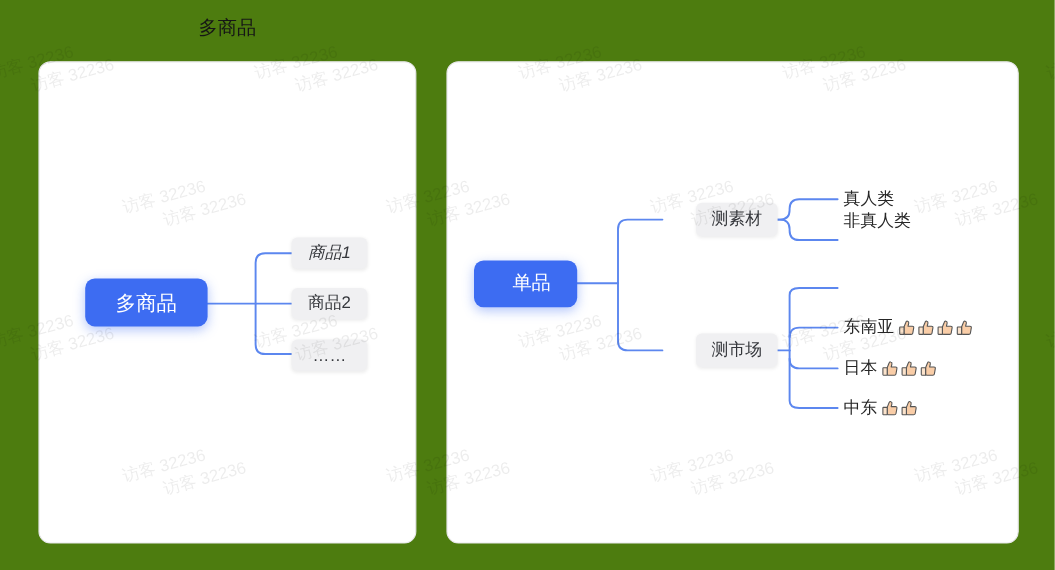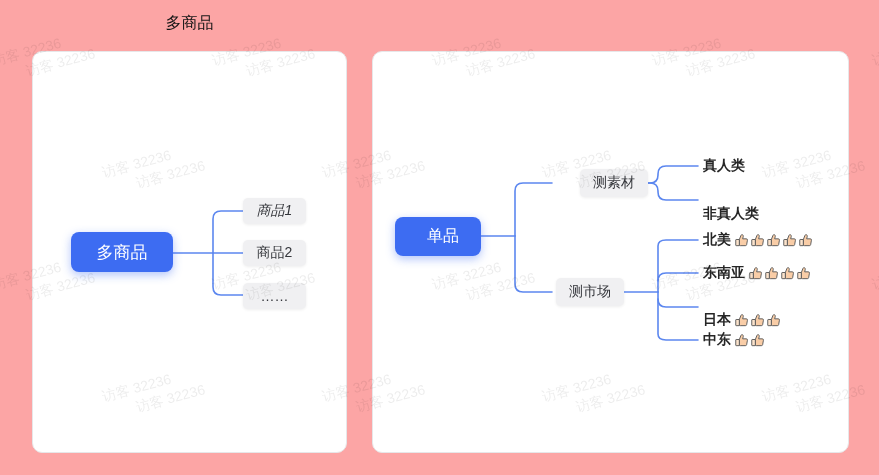--- a/index.html
+++ b/index.html
@@ -1,17 +1,17 @@
 <!DOCTYPE html>
 <html><head>
 <meta charset="utf-8">
 <style>
   html,body{margin:0;padding:0;background:#fff;}
   .canvas{
-    position:relative;width:879px;height:475px;overflow:hidden;background:#fca5a5;
+    position:relative;width:879px;height:475px;overflow:hidden;background:#4d7c0f;
     font-family:"Liberation Sans","DejaVu Sans",sans-serif;
   }
   .panel{
     position:absolute;background:#fff;border:1px solid #e7e7e9;border-radius:10px;
     box-sizing:border-box;z-index:1;
   }
   .panel-title{
     position:absolute;top:13px;height:20px;display:flex;align-items:center;justify-content:center;
     font-size:16px;font-weight:500;color:#161616;z-index:3;
   }
@@ -21,21 +21,21 @@
     background:#3d6cf2;color:#fff;font-size:17px;font-weight:500;border-radius:8px;
     box-shadow:0 3px 10px rgba(61,108,242,.40);z-index:3;box-sizing:border-box;cursor:pointer;
   }
   .node-child{
     position:absolute;display:flex;align-items:center;justify-content:center;
     background:#f0f0f2;color:#34363b;font-size:14px;border-radius:5px;
     box-shadow:0 1px 3px rgba(0,0,0,.07);z-index:3;box-sizing:border-box;cursor:pointer;
   }
   .leaf{
     position:absolute;height:20px;display:flex;align-items:center;
-    font-size:14px;color:#262626;z-index:3;white-space:nowrap;cursor:pointer;font-weight:bold;
+    font-size:14px;color:#262626;z-index:3;white-space:nowrap;cursor:pointer;
   }
   .thumbs{display:inline-flex;align-items:center;gap:1px;margin-left:3px;}
   .thumbs svg{display:block;}
   .wm-layer{position:absolute;inset:0;z-index:10;pointer-events:none;overflow:hidden;}
   .wm-unit{
     position:absolute;transform:rotate(-15deg);transform-origin:left top;
     color:rgba(0,0,0,0.075);font-size:14px;line-height:19px;white-space:nowrap;font-weight:500;
   }
   .wm-unit .l2{margin-left:30px;}
 </style>
@@ -71,56 +71,31 @@
     </g>
   </svg>
 
   <div class="node-root" style="left:71px;top:232px;width:102px;height:40px;">多商品</div>
   <div class="node-child" style="left:243px;top:198px;width:63px;height:26px;font-style:italic;">商品1</div>
   <div class="node-child" style="left:243px;top:240px;width:63px;height:26px;">商品2</div>
   <div class="node-child" style="left:243px;top:283px;width:63px;height:26px;">……</div>
 
   <div class="node-root" style="left:395px;top:217px;width:86px;height:39px;font-size:16px;padding-left:10px;">单品</div>
   <div class="node-child" style="left:580px;top:169px;width:68px;height:28px;">测素材</div>
-  <div class="node-child" style="left:556px;top:278px;width:68px;height:28px;">测市场</div>
+  <div class="node-child" style="left:580px;top:278px;width:68px;height:28px;">测市场</div>
 
   <div class="leaf" style="left:703px;top:156px;">
     <span>真人类</span>
     <span class="thumbs"></span>
   </div>
-  <div class="leaf" style="left:703px;top:204px;">
+  <div class="leaf" style="left:703px;top:174px;">
     <span>非真人类</span>
     <span class="thumbs"></span>
   </div>
 
-  <div class="leaf" style="left:703px;top:230px;">
-    <span>北美</span>
-    <span class="thumbs">
-        <svg width="15" height="15" viewBox="0 0 18 18">
-          <path d="M6.4 7.8 L8.3 3.0 Q8.8 1.6 10.1 2.1 Q11.5 2.6 11.1 4.2 L10.4 7 L14.7 7 Q16.4 7 16.1 8.7 L15.2 13.9 Q15 15.2 13.6 15.2 L7.6 15.2 Q6.4 15.2 6.4 14 Z" fill="#f9cda7" stroke="#555" stroke-width="1.1" stroke-linejoin="round"></path>
-          <path d="M2.6 7.8 h3.8 v7.4 h-3.8 Q2.1 15.2 2.1 14.6 V8.4 Q2.1 7.8 2.6 7.8 Z" fill="#fbe3cc" stroke="#555" stroke-width="1.1" stroke-linejoin="round"></path>
-        </svg>
-        <svg width="15" height="15" viewBox="0 0 18 18">
-          <path d="M6.4 7.8 L8.3 3.0 Q8.8 1.6 10.1 2.1 Q11.5 2.6 11.1 4.2 L10.4 7 L14.7 7 Q16.4 7 16.1 8.7 L15.2 13.9 Q15 15.2 13.6 15.2 L7.6 15.2 Q6.4 15.2 6.4 14 Z" fill="#f9cda7" stroke="#555" stroke-width="1.1" stroke-linejoin="round"></path>
-          <path d="M2.6 7.8 h3.8 v7.4 h-3.8 Q2.1 15.2 2.1 14.6 V8.4 Q2.1 7.8 2.6 7.8 Z" fill="#fbe3cc" stroke="#555" stroke-width="1.1" stroke-linejoin="round"></path>
-        </svg>
-        <svg width="15" height="15" viewBox="0 0 18 18">
-          <path d="M6.4 7.8 L8.3 3.0 Q8.8 1.6 10.1 2.1 Q11.5 2.6 11.1 4.2 L10.4 7 L14.7 7 Q16.4 7 16.1 8.7 L15.2 13.9 Q15 15.2 13.6 15.2 L7.6 15.2 Q6.4 15.2 6.4 14 Z" fill="#f9cda7" stroke="#555" stroke-width="1.1" stroke-linejoin="round"></path>
-          <path d="M2.6 7.8 h3.8 v7.4 h-3.8 Q2.1 15.2 2.1 14.6 V8.4 Q2.1 7.8 2.6 7.8 Z" fill="#fbe3cc" stroke="#555" stroke-width="1.1" stroke-linejoin="round"></path>
-        </svg>
-        <svg width="15" height="15" viewBox="0 0 18 18">
-          <path d="M6.4 7.8 L8.3 3.0 Q8.8 1.6 10.1 2.1 Q11.5 2.6 11.1 4.2 L10.4 7 L14.7 7 Q16.4 7 16.1 8.7 L15.2 13.9 Q15 15.2 13.6 15.2 L7.6 15.2 Q6.4 15.2 6.4 14 Z" fill="#f9cda7" stroke="#555" stroke-width="1.1" stroke-linejoin="round"></path>
-          <path d="M2.6 7.8 h3.8 v7.4 h-3.8 Q2.1 15.2 2.1 14.6 V8.4 Q2.1 7.8 2.6 7.8 Z" fill="#fbe3cc" stroke="#555" stroke-width="1.1" stroke-linejoin="round"></path>
-        </svg>
-        <svg width="15" height="15" viewBox="0 0 18 18">
-          <path d="M6.4 7.8 L8.3 3.0 Q8.8 1.6 10.1 2.1 Q11.5 2.6 11.1 4.2 L10.4 7 L14.7 7 Q16.4 7 16.1 8.7 L15.2 13.9 Q15 15.2 13.6 15.2 L7.6 15.2 Q6.4 15.2 6.4 14 Z" fill="#f9cda7" stroke="#555" stroke-width="1.1" stroke-linejoin="round"></path>
-          <path d="M2.6 7.8 h3.8 v7.4 h-3.8 Q2.1 15.2 2.1 14.6 V8.4 Q2.1 7.8 2.6 7.8 Z" fill="#fbe3cc" stroke="#555" stroke-width="1.1" stroke-linejoin="round"></path>
-        </svg>
-      </span>
-  </div>
   <div class="leaf" style="left:703px;top:263px;">
     <span>东南亚</span>
     <span class="thumbs">
         <svg width="15" height="15" viewBox="0 0 18 18">
           <path d="M6.4 7.8 L8.3 3.0 Q8.8 1.6 10.1 2.1 Q11.5 2.6 11.1 4.2 L10.4 7 L14.7 7 Q16.4 7 16.1 8.7 L15.2 13.9 Q15 15.2 13.6 15.2 L7.6 15.2 Q6.4 15.2 6.4 14 Z" fill="#f9cda7" stroke="#555" stroke-width="1.1" stroke-linejoin="round"></path>
           <path d="M2.6 7.8 h3.8 v7.4 h-3.8 Q2.1 15.2 2.1 14.6 V8.4 Q2.1 7.8 2.6 7.8 Z" fill="#fbe3cc" stroke="#555" stroke-width="1.1" stroke-linejoin="round"></path>
         </svg>
         <svg width="15" height="15" viewBox="0 0 18 18">
           <path d="M6.4 7.8 L8.3 3.0 Q8.8 1.6 10.1 2.1 Q11.5 2.6 11.1 4.2 L10.4 7 L14.7 7 Q16.4 7 16.1 8.7 L15.2 13.9 Q15 15.2 13.6 15.2 L7.6 15.2 Q6.4 15.2 6.4 14 Z" fill="#f9cda7" stroke="#555" stroke-width="1.1" stroke-linejoin="round"></path>
           <path d="M2.6 7.8 h3.8 v7.4 h-3.8 Q2.1 15.2 2.1 14.6 V8.4 Q2.1 7.8 2.6 7.8 Z" fill="#fbe3cc" stroke="#555" stroke-width="1.1" stroke-linejoin="round"></path>
@@ -128,21 +103,21 @@
         <svg width="15" height="15" viewBox="0 0 18 18">
           <path d="M6.4 7.8 L8.3 3.0 Q8.8 1.6 10.1 2.1 Q11.5 2.6 11.1 4.2 L10.4 7 L14.7 7 Q16.4 7 16.1 8.7 L15.2 13.9 Q15 15.2 13.6 15.2 L7.6 15.2 Q6.4 15.2 6.4 14 Z" fill="#f9cda7" stroke="#555" stroke-width="1.1" stroke-linejoin="round"></path>
           <path d="M2.6 7.8 h3.8 v7.4 h-3.8 Q2.1 15.2 2.1 14.6 V8.4 Q2.1 7.8 2.6 7.8 Z" fill="#fbe3cc" stroke="#555" stroke-width="1.1" stroke-linejoin="round"></path>
         </svg>
         <svg width="15" height="15" viewBox="0 0 18 18">
           <path d="M6.4 7.8 L8.3 3.0 Q8.8 1.6 10.1 2.1 Q11.5 2.6 11.1 4.2 L10.4 7 L14.7 7 Q16.4 7 16.1 8.7 L15.2 13.9 Q15 15.2 13.6 15.2 L7.6 15.2 Q6.4 15.2 6.4 14 Z" fill="#f9cda7" stroke="#555" stroke-width="1.1" stroke-linejoin="round"></path>
           <path d="M2.6 7.8 h3.8 v7.4 h-3.8 Q2.1 15.2 2.1 14.6 V8.4 Q2.1 7.8 2.6 7.8 Z" fill="#fbe3cc" stroke="#555" stroke-width="1.1" stroke-linejoin="round"></path>
         </svg>
       </span>
   </div>
-  <div class="leaf" style="left:703px;top:297px;margin-top:13px;">
+  <div class="leaf" style="left:703px;top:297px;">
     <span>日本</span>
     <span class="thumbs">
         <svg width="15" height="15" viewBox="0 0 18 18">
           <path d="M6.4 7.8 L8.3 3.0 Q8.8 1.6 10.1 2.1 Q11.5 2.6 11.1 4.2 L10.4 7 L14.7 7 Q16.4 7 16.1 8.7 L15.2 13.9 Q15 15.2 13.6 15.2 L7.6 15.2 Q6.4 15.2 6.4 14 Z" fill="#f9cda7" stroke="#555" stroke-width="1.1" stroke-linejoin="round"></path>
           <path d="M2.6 7.8 h3.8 v7.4 h-3.8 Q2.1 15.2 2.1 14.6 V8.4 Q2.1 7.8 2.6 7.8 Z" fill="#fbe3cc" stroke="#555" stroke-width="1.1" stroke-linejoin="round"></path>
         </svg>
         <svg width="15" height="15" viewBox="0 0 18 18">
           <path d="M6.4 7.8 L8.3 3.0 Q8.8 1.6 10.1 2.1 Q11.5 2.6 11.1 4.2 L10.4 7 L14.7 7 Q16.4 7 16.1 8.7 L15.2 13.9 Q15 15.2 13.6 15.2 L7.6 15.2 Q6.4 15.2 6.4 14 Z" fill="#f9cda7" stroke="#555" stroke-width="1.1" stroke-linejoin="round"></path>
           <path d="M2.6 7.8 h3.8 v7.4 h-3.8 Q2.1 15.2 2.1 14.6 V8.4 Q2.1 7.8 2.6 7.8 Z" fill="#fbe3cc" stroke="#555" stroke-width="1.1" stroke-linejoin="round"></path>
         </svg>

